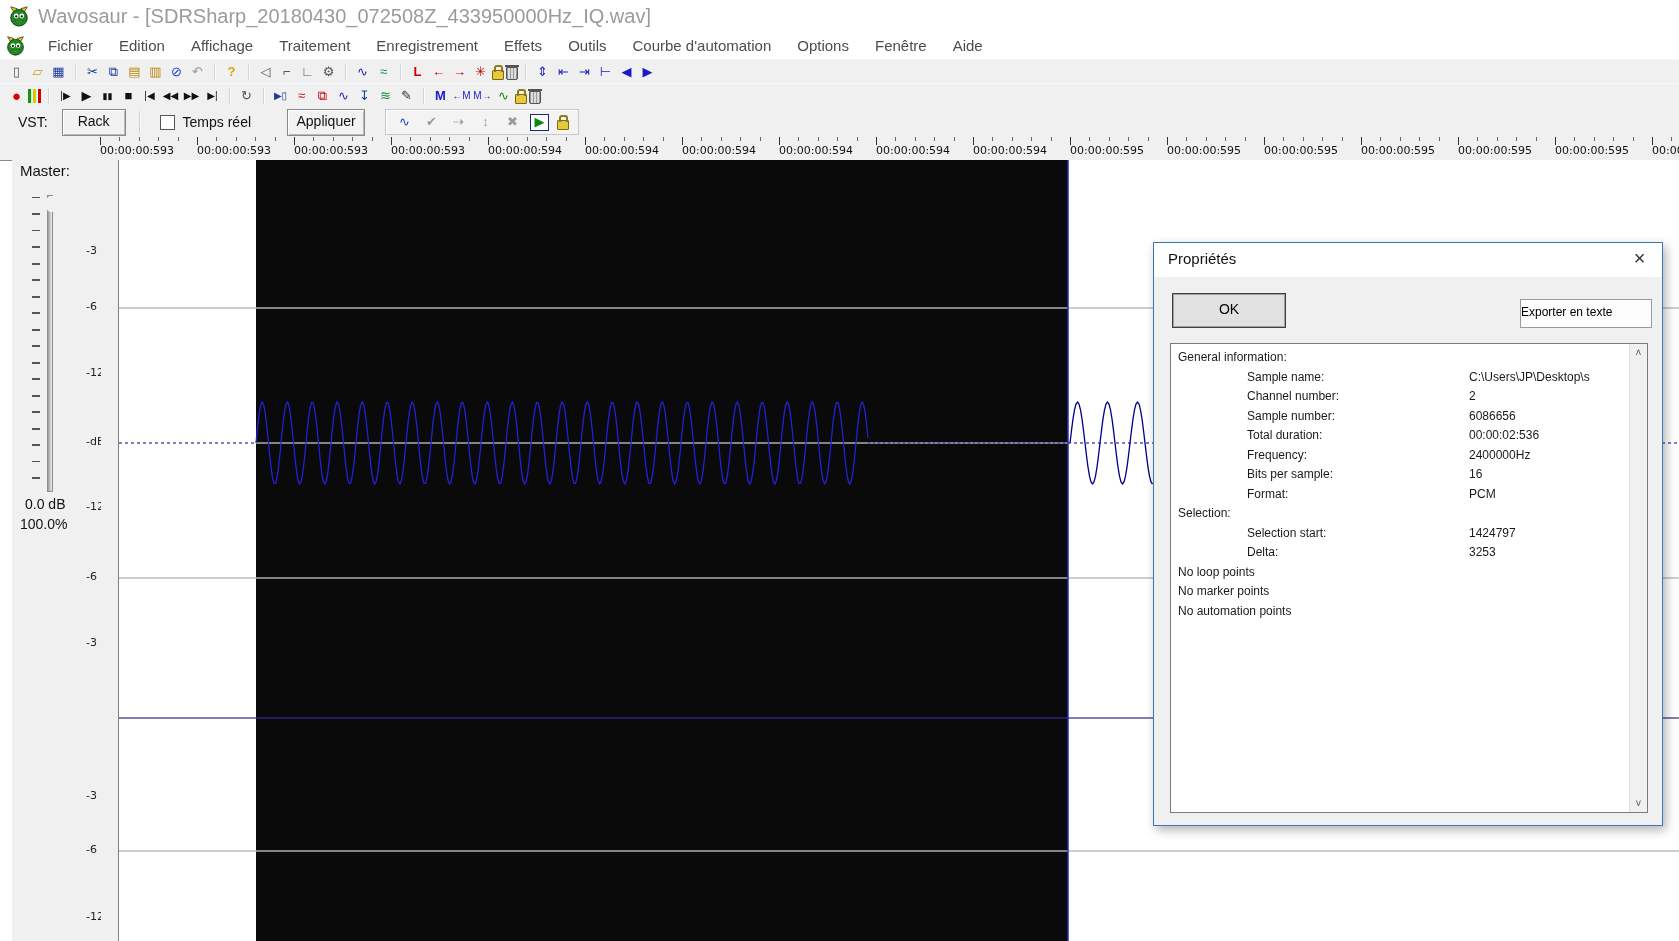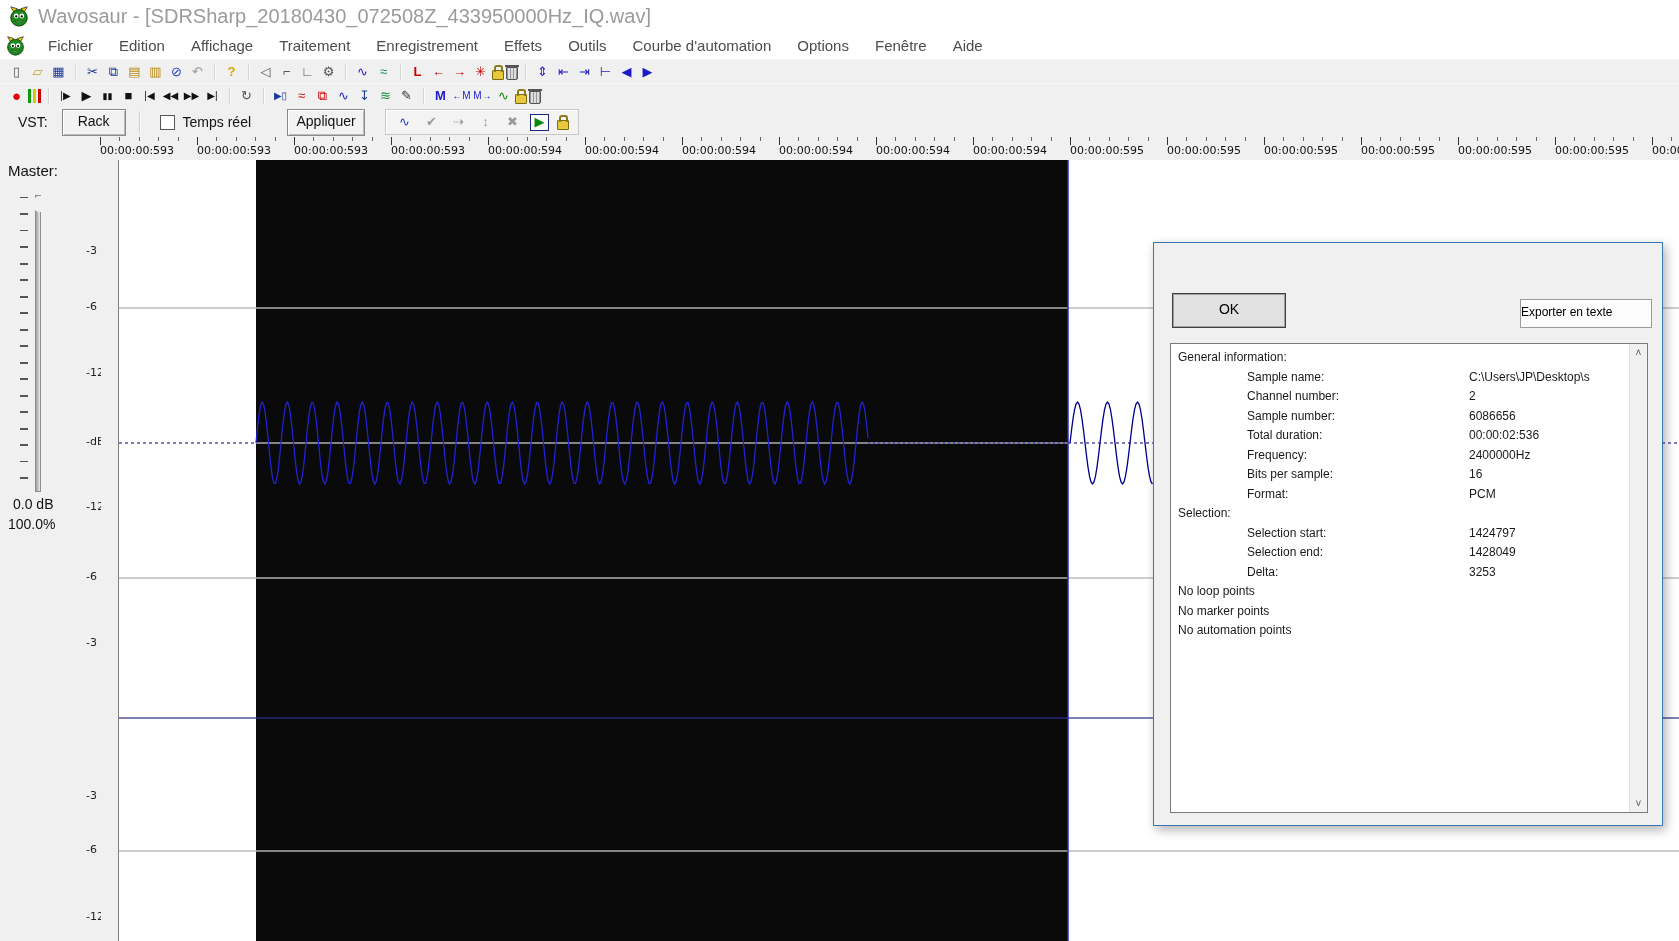--- a/index.html
+++ b/index.html
@@ -57,21 +57,21 @@
 
   
   .ruler{top:137px;height:23px;background:#f0f0f0;border-bottom:1px solid #8a8a8a;overflow:hidden;}
   .ticks-minor{position:absolute;left:100px;right:0;top:0;height:4px;
       background:repeating-linear-gradient(to right,#666 0 1px,transparent 1px 19.4px);}
   .ticks-major{position:absolute;left:100px;right:0;top:0;height:8px;
       background:repeating-linear-gradient(to right,#333 0 1px,transparent 1px 97px);}
   .rlabel{position:absolute;top:7px;font-size:11px;color:#111;white-space:nowrap;font-family:"DejaVu Sans",sans-serif;letter-spacing:0px;}
 
   
-  .masterpanel{position:absolute;left:0;top:160px;width:141px;bottom:0;background:#f0f0f0;}
+  .masterpanel{position:absolute;left:12px;top:160px;width:141px;bottom:0;background:#f0f0f0;}
   .master-label{position:absolute;left:8px;top:2px;font-size:15px;color:#111;}
   .slider-ticks{position:absolute;left:20px;top:37px;width:8px;height:290px;
       background:repeating-linear-gradient(to bottom,#555 0 1.5px,transparent 1.5px 16.5px);}
   .slider-track{position:absolute;left:35px;top:35px;width:4px;height:295px;
       background:linear-gradient(to right,#9a9a9a,#ececec);border:1px solid #8f8f8f;}
   .slider-handle{position:absolute;left:28px;top:36px;width:34px;height:16px;background:#f0f0f0;
       clip-path:polygon(0% 50%,28% 0%,100% 0%,100% 100%,28% 100%);
       filter:drop-shadow(0 0 1px #6a6a6a);}
   .gain-db{position:absolute;left:13px;top:336px;font-size:14px;color:#111;}
   .vol-pct{position:absolute;left:8px;top:356px;font-size:14px;color:#111;}
@@ -300,20 +300,24 @@
         <line x1="255" y1="443" x2="1067" y2="443" stroke="#ffffff"></line>
       </g>
     <path id="sine1" fill="none" stroke-width="1.3" d="M255 443L255.0 443.0L256.5 427.9L258.0 414.9L259.5 405.9L261.0 402.1L262.5 404.0L264.0 411.4L265.5 423.2L267.0 437.9L268.5 453.2L270.0 467.1L271.5 477.6L273.0 483.3L274.5 483.3L276.0 477.6L277.5 467.1L279.0 453.2L280.5 437.9L282.0 423.2L283.5 411.4L285.0 404.0L286.5 402.1L288.0 405.9L289.5 414.9L291.0 427.9L292.5 443.0L294.0 458.1L295.5 471.1L297.0 480.1L298.5 483.9L300.0 482.0L301.5 474.6L303.0 462.8L304.5 448.1L306.0 432.8L307.5 418.9L309.0 408.4L310.5 402.7L312.0 402.7L313.5 408.4L315.0 418.9L316.5 432.8L318.0 448.1L319.5 462.8L321.0 474.6L322.5 482.0L324.0 483.9L325.5 480.1L327.0 471.1L328.5 458.1L330.0 443.0L331.5 427.9L333.0 414.9L334.5 405.9L336.0 402.1L337.5 404.0L339.0 411.4L340.5 423.2L342.0 437.9L343.5 453.2L345.0 467.1L346.5 477.6L348.0 483.3L349.5 483.3L351.0 477.6L352.5 467.1L354.0 453.2L355.5 437.9L357.0 423.2L358.5 411.4L360.0 404.0L361.5 402.1L363.0 405.9L364.5 414.9L366.0 427.9L367.5 443.0L369.0 458.1L370.5 471.1L372.0 480.1L373.5 483.9L375.0 482.0L376.5 474.6L378.0 462.8L379.5 448.1L381.0 432.8L382.5 418.9L384.0 408.4L385.5 402.7L387.0 402.7L388.5 408.4L390.0 418.9L391.5 432.8L393.0 448.1L394.5 462.8L396.0 474.6L397.5 482.0L399.0 483.9L400.5 480.1L402.0 471.1L403.5 458.1L405.0 443.0L406.5 427.9L408.0 414.9L409.5 405.9L411.0 402.1L412.5 404.0L414.0 411.4L415.5 423.2L417.0 437.9L418.5 453.2L420.0 467.1L421.5 477.6L423.0 483.3L424.5 483.3L426.0 477.6L427.5 467.1L429.0 453.2L430.5 437.9L432.0 423.2L433.5 411.4L435.0 404.0L436.5 402.1L438.0 405.9L439.5 414.9L441.0 427.9L442.5 443.0L444.0 458.1L445.5 471.1L447.0 480.1L448.5 483.9L450.0 482.0L451.5 474.6L453.0 462.8L454.5 448.1L456.0 432.8L457.5 418.9L459.0 408.4L460.5 402.7L462.0 402.7L463.5 408.4L465.0 418.9L466.5 432.8L468.0 448.1L469.5 462.8L471.0 474.6L472.5 482.0L474.0 483.9L475.5 480.1L477.0 471.1L478.5 458.1L480.0 443.0L481.5 427.9L483.0 414.9L484.5 405.9L486.0 402.1L487.5 404.0L489.0 411.4L490.5 423.2L492.0 437.9L493.5 453.2L495.0 467.1L496.5 477.6L498.0 483.3L499.5 483.3L501.0 477.6L502.5 467.1L504.0 453.2L505.5 437.9L507.0 423.2L508.5 411.4L510.0 404.0L511.5 402.1L513.0 405.9L514.5 414.9L516.0 427.9L517.5 443.0L519.0 458.1L520.5 471.1L522.0 480.1L523.5 483.9L525.0 482.0L526.5 474.6L528.0 462.8L529.5 448.1L531.0 432.8L532.5 418.9L534.0 408.4L535.5 402.7L537.0 402.7L538.5 408.4L540.0 418.9L541.5 432.8L543.0 448.1L544.5 462.8L546.0 474.6L547.5 482.0L549.0 483.9L550.5 480.1L552.0 471.1L553.5 458.1L555.0 443.0L556.5 427.9L558.0 414.9L559.5 405.9L561.0 402.1L562.5 404.0L564.0 411.4L565.5 423.2L567.0 437.9L568.5 453.2L570.0 467.1L571.5 477.6L573.0 483.3L574.5 483.3L576.0 477.6L577.5 467.1L579.0 453.2L580.5 437.9L582.0 423.2L583.5 411.4L585.0 404.0L586.5 402.1L588.0 405.9L589.5 414.9L591.0 427.9L592.5 443.0L594.0 458.1L595.5 471.1L597.0 480.1L598.5 483.9L600.0 482.0L601.5 474.6L603.0 462.8L604.5 448.1L606.0 432.8L607.5 418.9L609.0 408.4L610.5 402.7L612.0 402.7L613.5 408.4L615.0 418.9L616.5 432.8L618.0 448.1L619.5 462.8L621.0 474.6L622.5 482.0L624.0 483.9L625.5 480.1L627.0 471.1L628.5 458.1L630.0 443.0L631.5 427.9L633.0 414.9L634.5 405.9L636.0 402.1L637.5 404.0L639.0 411.4L640.5 423.2L642.0 437.9L643.5 453.2L645.0 467.1L646.5 477.6L648.0 483.3L649.5 483.3L651.0 477.6L652.5 467.1L654.0 453.2L655.5 437.9L657.0 423.2L658.5 411.4L660.0 404.0L661.5 402.1L663.0 405.9L664.5 414.9L666.0 427.9L667.5 443.0L669.0 458.1L670.5 471.1L672.0 480.1L673.5 483.9L675.0 482.0L676.5 474.6L678.0 462.8L679.5 448.1L681.0 432.8L682.5 418.9L684.0 408.4L685.5 402.7L687.0 402.7L688.5 408.4L690.0 418.9L691.5 432.8L693.0 448.1L694.5 462.8L696.0 474.6L697.5 482.0L699.0 483.9L700.5 480.1L702.0 471.1L703.5 458.1L705.0 443.0L706.5 427.9L708.0 414.9L709.5 405.9L711.0 402.1L712.5 404.0L714.0 411.4L715.5 423.2L717.0 437.9L718.5 453.2L720.0 467.1L721.5 477.6L723.0 483.3L724.5 483.3L726.0 477.6L727.5 467.1L729.0 453.2L730.5 437.9L732.0 423.2L733.5 411.4L735.0 404.0L736.5 402.1L738.0 405.9L739.5 414.9L741.0 427.9L742.5 443.0L744.0 458.1L745.5 471.1L747.0 480.1L748.5 483.9L750.0 482.0L751.5 474.6L753.0 462.8L754.5 448.1L756.0 432.8L757.5 418.9L759.0 408.4L760.5 402.7L762.0 402.7L763.5 408.4L765.0 418.9L766.5 432.8L768.0 448.1L769.5 462.8L771.0 474.6L772.5 482.0L774.0 483.9L775.5 480.1L777.0 471.1L778.5 458.1L780.0 443.0L781.5 427.9L783.0 414.9L784.5 405.9L786.0 402.1L787.5 404.0L789.0 411.4L790.5 423.2L792.0 437.9L793.5 453.2L795.0 467.1L796.5 477.6L798.0 483.3L799.5 483.3L801.0 477.6L802.5 467.1L804.0 453.2L805.5 437.9L807.0 423.2L808.5 411.4L810.0 404.0L811.5 402.1L813.0 405.9L814.5 414.9L816.0 427.9L817.5 443.0L819.0 458.1L820.5 471.1L822.0 480.1L823.5 483.9L825.0 482.0L826.5 474.6L828.0 462.8L829.5 448.1L831.0 432.8L832.5 418.9L834.0 408.4L835.5 402.7L837.0 402.7L838.5 408.4L840.0 418.9L841.5 432.8L843.0 448.1L844.5 462.8L846.0 474.6L847.5 482.0L849.0 483.9L850.5 480.1L852.0 471.1L853.5 458.1L855.0 443.0L856.5 427.9L858.0 414.9L859.5 405.9L861.0 402.1L862.5 404.0L864.0 411.4L865.5 423.2L867.0 437.9" stroke="#2222d4"></path>
     <line id="flatdash" stroke-width="1" stroke-dasharray="2 3" x1="867" x2="1067" y1="443" y2="443" stroke="#2222d4"></line>
     <path id="sine2" fill="none" stroke-width="1.3" d="M1069 443L1069.0 443.0L1070.5 430.3L1072.0 418.9L1073.5 409.8L1075.0 404.0L1076.5 402.0L1078.0 404.0L1079.5 409.8L1081.0 418.9L1082.5 430.3L1084.0 443.0L1085.5 455.7L1087.0 467.1L1088.5 476.2L1090.0 482.0L1091.5 484.0L1093.0 482.0L1094.5 476.2L1096.0 467.1L1097.5 455.7L1099.0 443.0L1100.5 430.3L1102.0 418.9L1103.5 409.8L1105.0 404.0L1106.5 402.0L1108.0 404.0L1109.5 409.8L1111.0 418.9L1112.5 430.3L1114.0 443.0L1115.5 455.7L1117.0 467.1L1118.5 476.2L1120.0 482.0L1121.5 484.0L1123.0 482.0L1124.5 476.2L1126.0 467.1L1127.5 455.7L1129.0 443.0L1130.5 430.3L1132.0 418.9L1133.5 409.8L1135.0 404.0L1136.5 402.0L1138.0 404.0L1139.5 409.8L1141.0 418.9L1142.5 430.3L1144.0 443.0L1145.5 455.7L1147.0 467.1L1148.5 476.2L1150.0 482.0L1151.5 484.0" stroke="#00008a"></path>
     <line id="seledge" stroke-width="1.5" x1="1067" x2="1067" y1="160" y2="941" stroke="#2a2ac0"></line>
   </svg>
 </div>
 
 <div class="dialog">
+  <div class="dlg-titlebar">
+    <span class="dlg-title">Propriétés</span>
+    <span class="dlg-close">×</span>
+  </div>
   <div class="ok-btn">OK</div>
   <div class="export-btn">Exporter en texte</div>
   <div class="listbox">
     <div class="lrows">
 
     <div class="prow">
           <span class="plabel">General information:</span>
           <span class="pvalue"></span>
         </div>
         <div class="prow ind">
@@ -346,24 +350,20 @@
         </div>
         <div class="prow">
           <span class="plabel">Selection:</span>
           <span class="pvalue"></span>
         </div>
         <div class="prow ind">
           <span class="plabel">Selection start:</span>
           <span class="pvalue">1424797</span>
         </div>
         <div class="prow ind">
-          <span class="plabel">Selection end:</span>
-          <span class="pvalue">1428049</span>
-        </div>
-        <div class="prow ind">
           <span class="plabel">Delta:</span>
           <span class="pvalue">3253</span>
         </div>
         <div class="prow">
           <span class="plabel">No loop points</span>
           <span class="pvalue"></span>
         </div>
         <div class="prow">
           <span class="plabel">No marker points</span>
           <span class="pvalue"></span>

